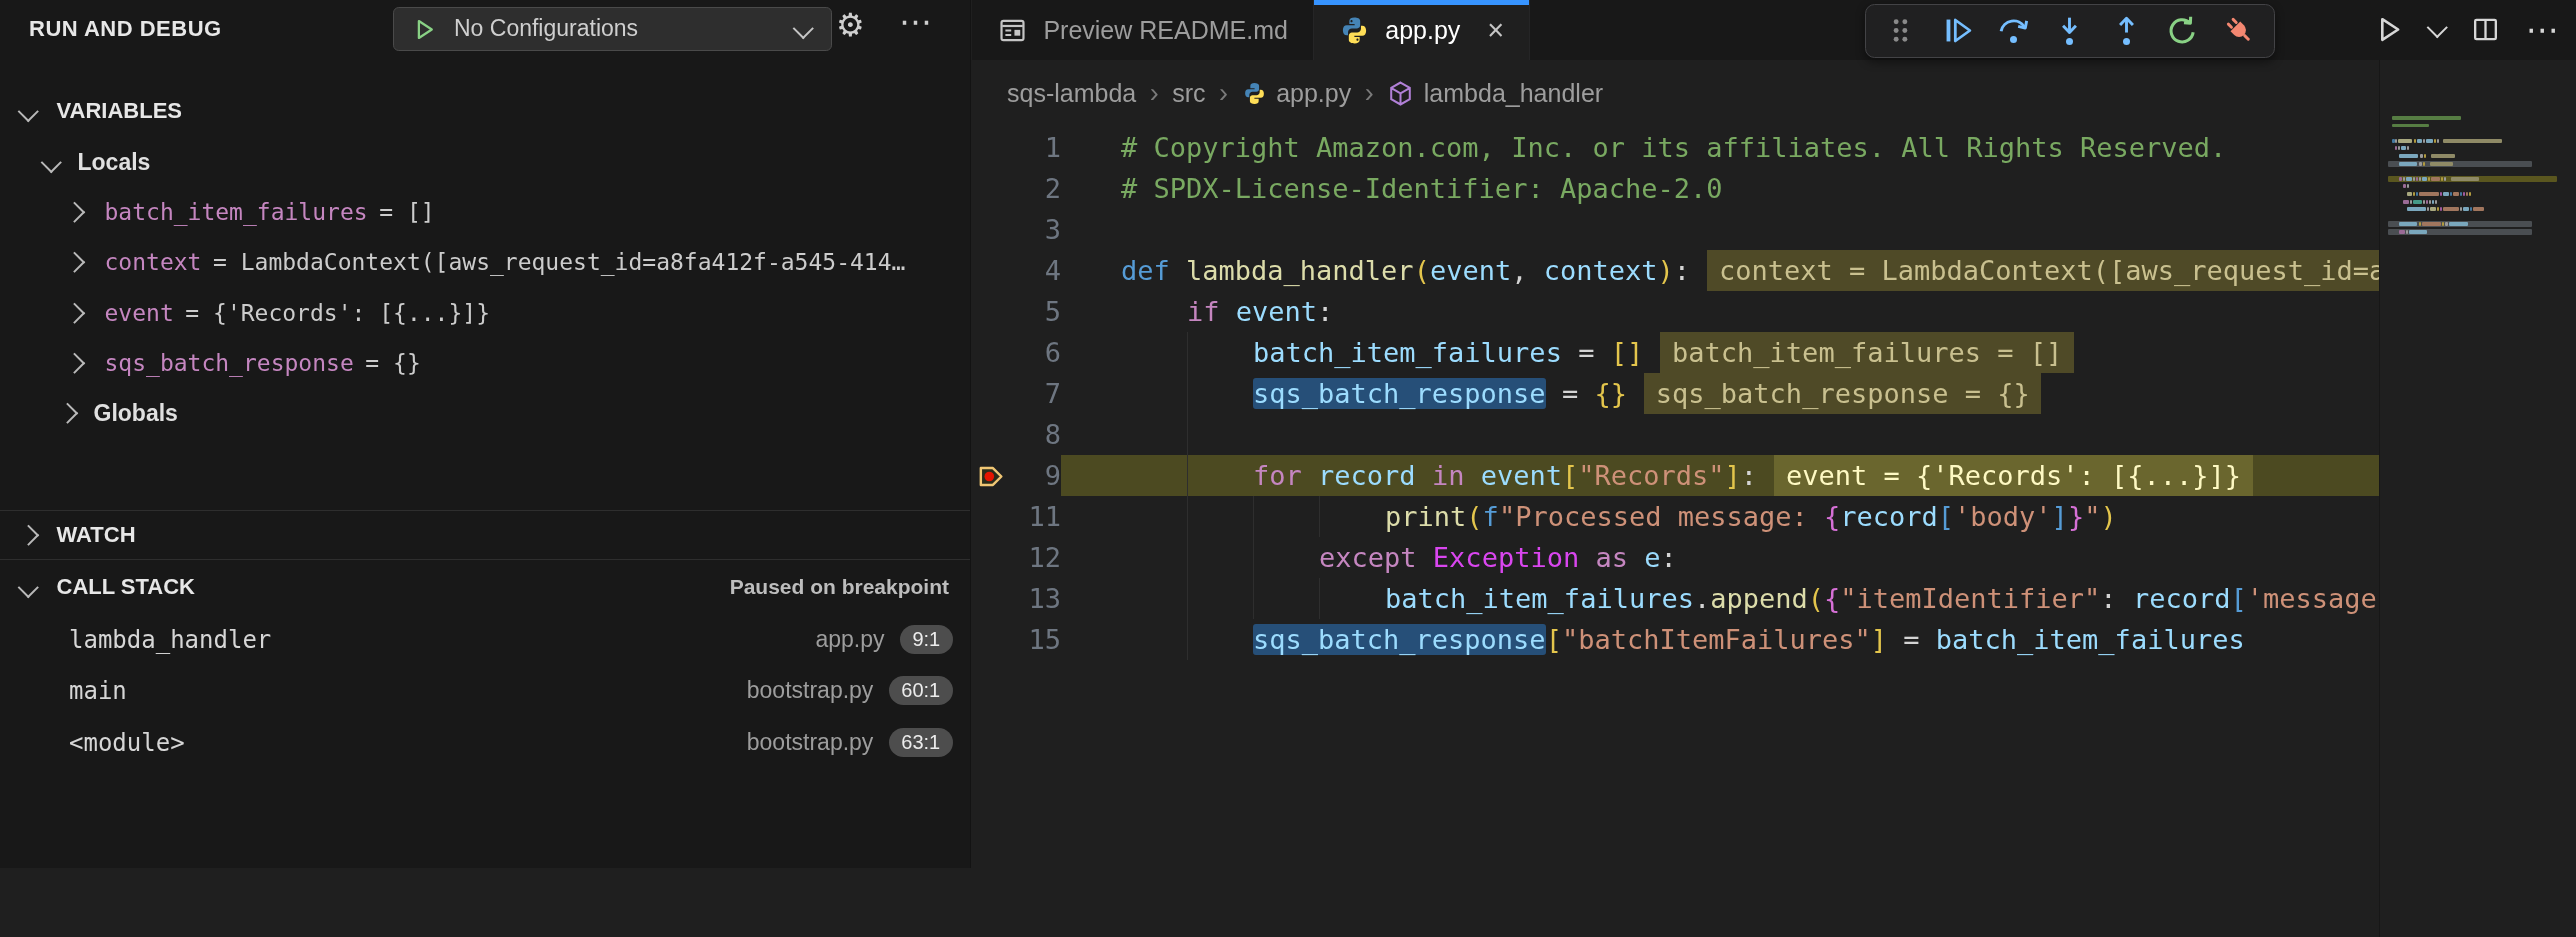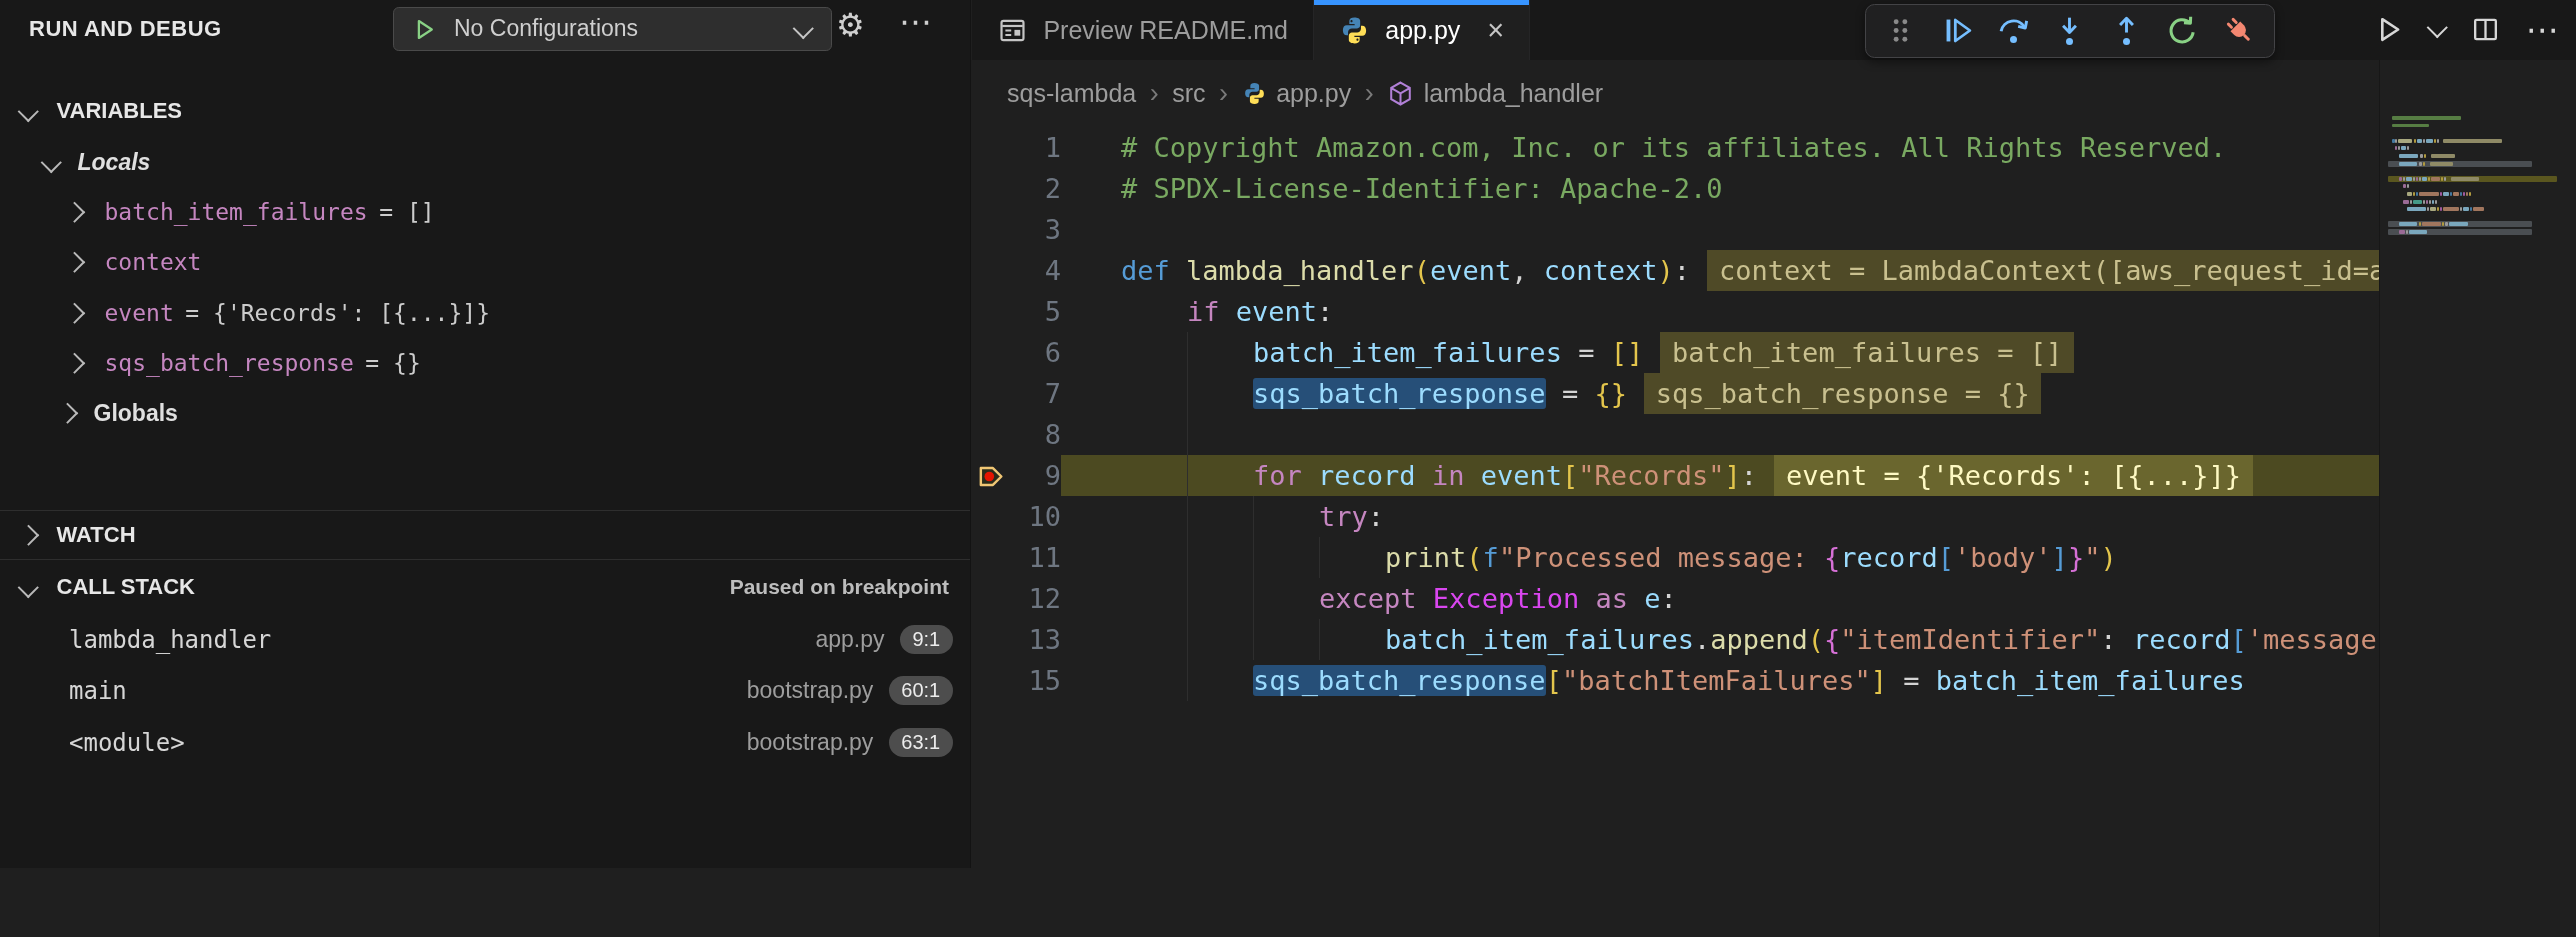--- a/index.html
+++ b/index.html
@@ -99,32 +99,33 @@
       <span id="picker-chev" class="chev down"></span>
     </div>
     <span id="gear">⚙</span>
     <span id="side-more">⋯</span>
 
     <div class="tree-row" style="top:89px;height:44px">
       <span class="chev down" style="margin-left:21px"></span>
       <span class="sect-head" style="margin-left:21px">VARIABLES</span>
     </div>
     <div id="vars-container">
-        <div class="tree-row mono" style="top: 137px; font-style: italic;">
+        <div class="tree-row mono" style="top: 137px;">
           <span class="chev down" style="margin-left: 44px;"></span>
           <span class="group-lbl" style="margin-left: 19px; font-family: &quot;Liberation Sans&quot;, sans-serif;">Locals</span>
         </div>
         <div class="tree-row mono" style="top: 187px;">
           <span class="chev right" style="margin-left: 67px;"></span>
           <span class="var-name" style="margin-left: 23px;">batch_item_failures</span>
           <span class="var-val" style="margin-left: 11.6px;">= []</span>
         </div>
         <div class="tree-row mono" style="top: 237px;">
           <span class="chev right" style="margin-left: 67px;"></span>
           <span class="var-name" style="margin-left: 23px;">context</span>
+          <span class="var-val" style="margin-left: 11.6px;">= LambdaContext([aws_request_id=a8fa412f-a545-414…</span>
         </div>
         <div class="tree-row mono" style="top: 288px;">
           <span class="chev right" style="margin-left: 67px;"></span>
           <span class="var-name" style="margin-left: 23px;">event</span>
           <span class="var-val" style="margin-left: 11.6px;">= {'Records': [{...}]}</span>
         </div>
         <div class="tree-row mono" style="top: 338px;">
           <span class="chev right" style="margin-left: 67px;"></span>
           <span class="var-name" style="margin-left: 23px;">sqs_batch_response</span>
           <span class="var-val" style="margin-left: 11.6px;">= {}</span>
@@ -297,21 +298,20 @@
         <div class="code-line"><div class="gut"><span>3</span></div><div class="lbody"></div></div>
         <div class="code-line"><div class="gut"><span>4</span></div><div class="lbody"><span class="c-def">def</span><span class="c-pun"> </span><span class="c-fn">lambda_handler</span><span class="c-gold">(</span><span class="c-var">event</span><span class="c-pun">, </span><span class="c-var">context</span><span class="c-gold">)</span><span class="c-pun">:</span><span class="hint">context = LambdaContext([aws_request_id=a8fa412f-a545-414…</span></div></div>
         <div class="code-line"><div class="gut"><span>5</span></div><div class="lbody"><span class="ig">    </span><span class="c-kw">if</span><span class="c-pun"> </span><span class="c-var">event</span><span class="c-pun">:</span></div></div>
         <div class="code-line"><div class="gut"><span>6</span></div><div class="lbody"><span class="ig">    </span><span class="ig">    </span><span class="c-var">batch_item_failures</span><span class="c-pun"> = </span><span class="c-gold">[]</span><span class="hint">batch_item_failures = []</span></div></div>
         <div class="code-line"><div class="gut"><span>7</span></div><div class="lbody"><span class="ig">    </span><span class="ig">    </span><span class="c-var hl-b">sqs_batch_response</span><span class="c-pun"> = </span><span class="c-gold">{}</span><span class="hint">sqs_batch_response = {}</span></div></div>
         <div class="code-line"><div class="gut"><span>8</span></div><div class="lbody"><span class="ig">    </span><span class="ig">    </span></div></div>
         <div class="code-line"><div class="gut"><svg width="29" height="29" viewBox="0 0 24 24">
               <path d="M4 5 h10 l7 7 -7 7 H4 Z" fill="#2b2b1a" stroke="#f0c674" stroke-width="2" stroke-linejoin="round"></path>
               <circle cx="11" cy="12" r="4" fill="#e51400"></circle>
             </svg><span></span><span>9</span></div><div class="lbody exec"><span class="ig">    </span><span class="ig">    </span><span class="c-kw">for</span><span class="c-pun"> </span><span class="c-var">record</span><span class="c-pun"> </span><span class="c-kw">in</span><span class="c-pun"> </span><span class="c-var">event</span><span class="c-gold">[</span><span class="c-str">"Records"</span><span class="c-gold">]</span><span class="c-pun">:</span><span class="hint exec">event = {'Records': [{...}]}</span></div></div>
-        <div class="code-line"><div class="gut"><span>10</span></div><div class="lbody"><span class="ig">    </span><span class="ig">    </span><span class="ig">    </span><span class="c-kw">try</span><span class="c-pun">:</span></div></div>
         <div class="code-line"><div class="gut"><span>11</span></div><div class="lbody"><span class="ig">    </span><span class="ig">    </span><span class="ig">    </span><span class="ig">    </span><span class="c-fn">print</span><span class="c-gold">(</span><span class="c-def">f</span><span class="c-str">"Processed message: </span><span class="c-pink">{</span><span class="c-var">record</span><span class="c-blu">[</span><span class="c-str">'body'</span><span class="c-blu">]</span><span class="c-pink">}</span><span class="c-str">"</span><span class="c-gold">)</span></div></div>
         <div class="code-line"><div class="gut"><span>12</span></div><div class="lbody"><span class="ig">    </span><span class="ig">    </span><span class="ig">    </span><span class="c-kw">except</span><span class="c-pun"> </span><span class="c-cls">Exception</span><span class="c-pun"> </span><span class="c-kw">as</span><span class="c-pun"> </span><span class="c-var">e</span><span class="c-pun">:</span></div></div>
         <div class="code-line"><div class="gut"><span>13</span></div><div class="lbody"><span class="ig">    </span><span class="ig">    </span><span class="ig">    </span><span class="ig">    </span><span class="c-var">batch_item_failures</span><span class="c-pun">.</span><span class="c-fn">append</span><span class="c-gold">(</span><span class="c-pink">{</span><span class="c-str">"itemIdentifier"</span><span class="c-pun">: </span><span class="c-var">record</span><span class="c-blu">[</span><span class="c-str">'messageId'</span></div></div>
         <div class="code-line"><div class="gut"><span>15</span></div><div class="lbody"><span class="ig">    </span><span class="ig">    </span><span class="c-var hl-b">sqs_batch_response</span><span class="c-gold">[</span><span class="c-str">"batchItemFailures"</span><span class="c-gold">]</span><span class="c-pun"> = </span><span class="c-var">batch_item_failures</span></div></div>
       </div>
 
     <div id="minimap">
       <div id="minimap-img">
           <div class="mm-row" style="top: 0px; left: 0px; right: 0px;">
             <span class="mm-seg" style="left: 3.9px; width: 69px; background: rgb(86, 125, 67);"></span>

